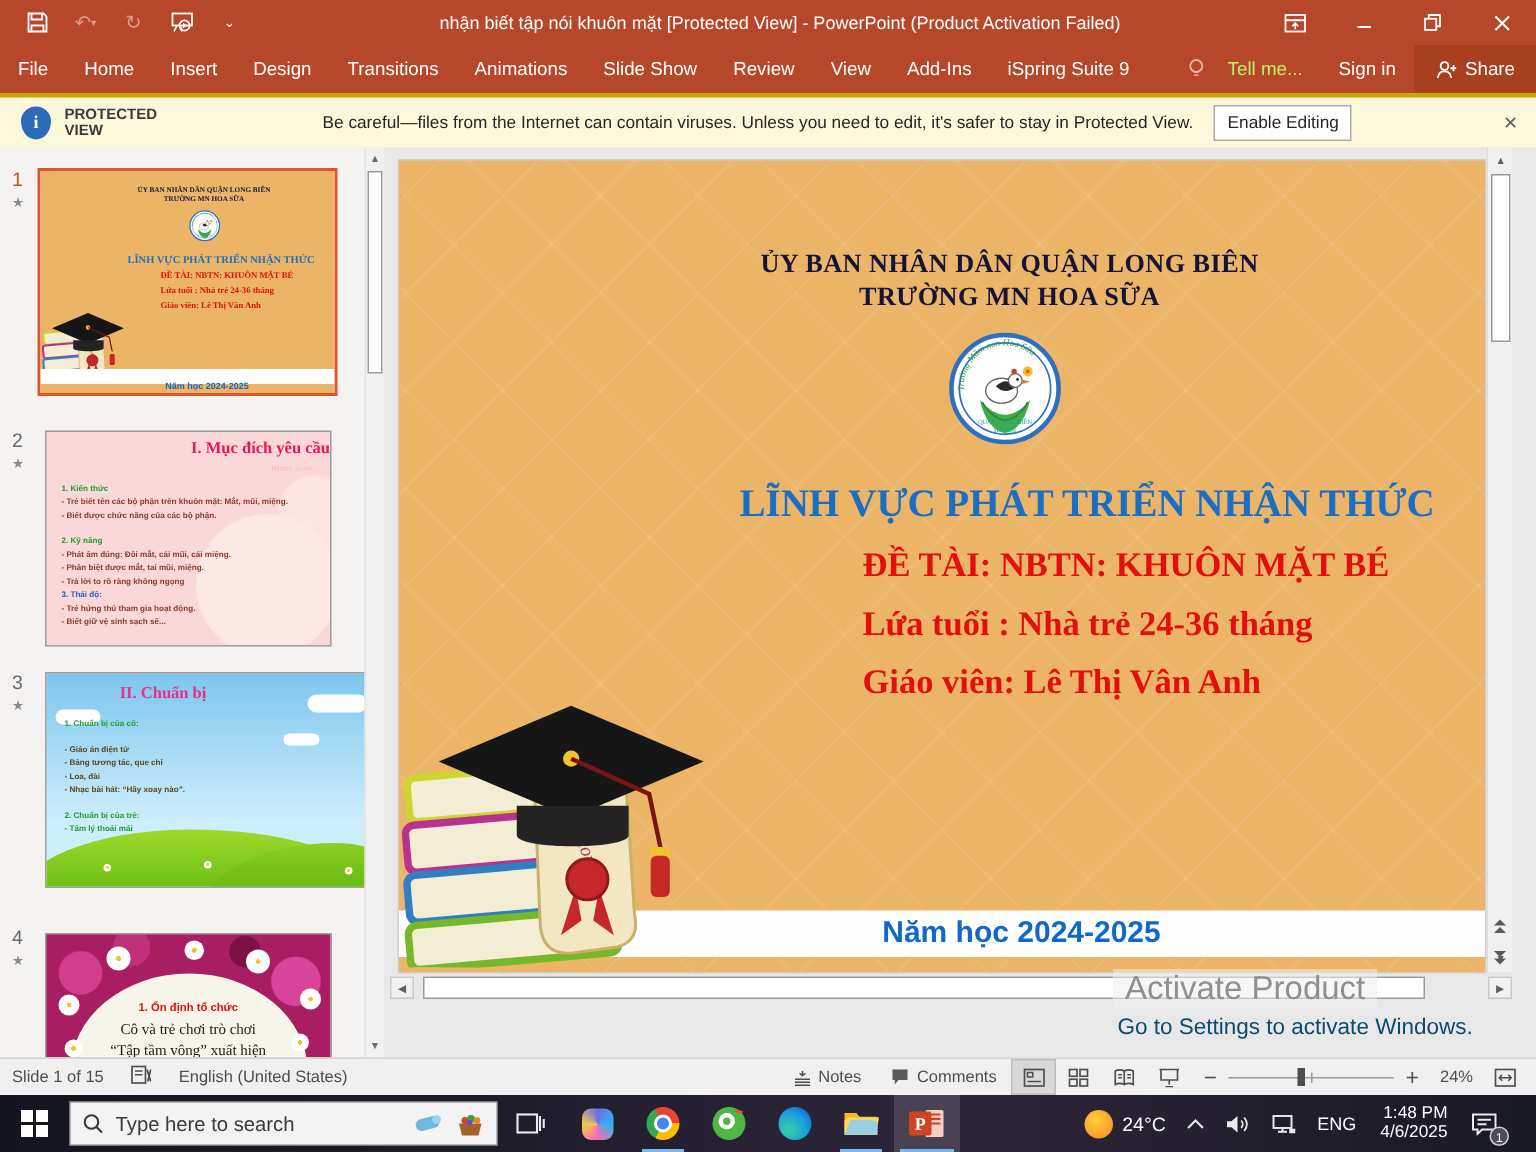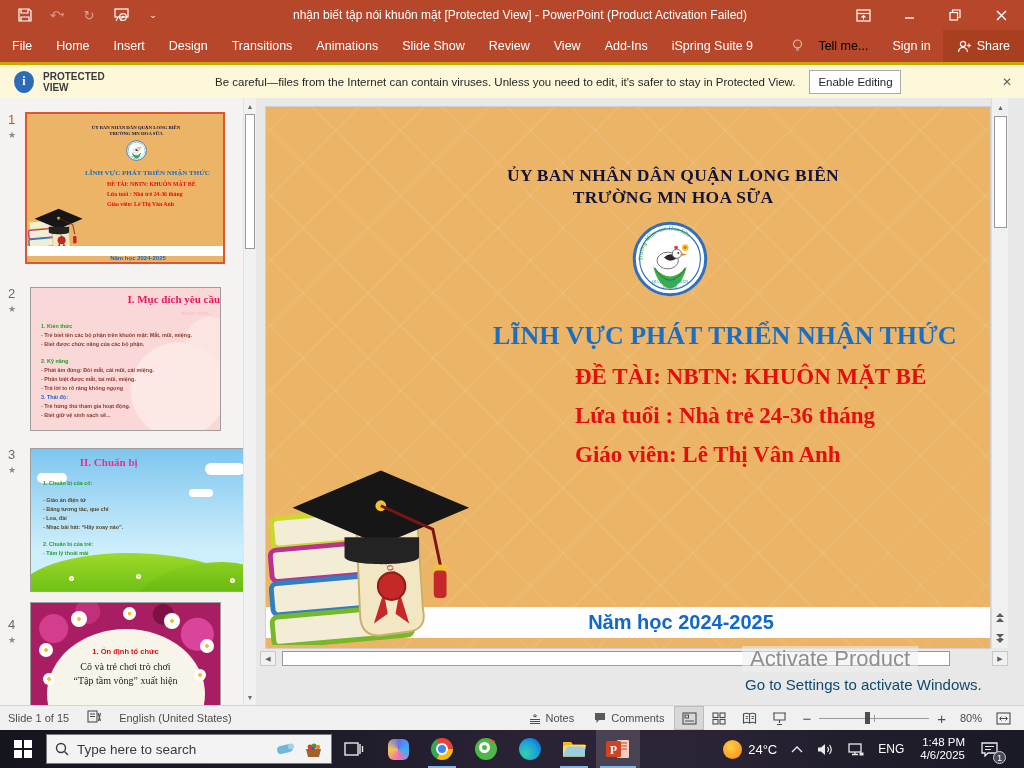--- a/index.html
+++ b/index.html
@@ -13,21 +13,21 @@
   .qat .qbtn { width:18px; height:18px; display:flex; align-items:center; justify-content:center; font-size:13px; color:#fff; }
   .qat .dim { color:#d99e8e; }
   .win-title { flex:1; text-align:center; font-size:12px; white-space:nowrap; overflow:hidden; }
   .winctrls { display:flex; align-items:center; height:30px; }
   .winctrls .wbtn { width:46px; height:30px; display:flex; align-items:center; justify-content:center; color:#fff; font-size:13px; }
 
   
   .tabs { position:absolute; top:30px; left:0; width:1024px; height:32px; background:#b7472a; display:flex; align-items:center; color:#fff; font-size:12.5px; }
   .tab { padding:0 12px; height:32px; display:flex; align-items:center; white-space:nowrap; }
   .tabs-right { margin-left:auto; display:flex; align-items:center; height:32px; }
-  .tellme { display:flex; align-items:center; gap:15px; padding:0 12px; color:#000000; }
+  .tellme { display:flex; align-items:center; gap:15px; padding:0 12px; color:#bef264; }
   .signin { padding:0 12px; }
   .share { display:flex; align-items:center; gap:6px; padding:0 14px; height:32px; background:#a8401f; }
 
   
   .banner { position:absolute; top:62px; left:0; width:1024px; height:36px; background:#fdf8d9; border-top:3px solid #caa702; display:flex; align-items:center; }
   .shield { width:20px; height:22px; margin-left:14px; background:#2b6cb8; border-radius:50% 50% 50% 50%/45% 45% 55% 55%; color:#fff; font-size:12px; font-weight:bold; display:flex; align-items:center; justify-content:center; font-family:"Liberation Serif",serif; }
   .pv-label { margin-left:9px; width:76px; font-size:10px; font-weight:bold; color:#3a3a3a; line-height:11px; }
   .pv-msg { margin-left:96px; font-size:11.5px; color:#262626; }
   .enable-btn { margin-left:14px; width:92px; height:24px; background:#fff; border:1px solid #ababab; font-size:11.5px; color:#262626; display:flex; align-items:center; justify-content:center; }
   .banner-close { margin-left:auto; margin-right:12px; color:#5f5f5f; font-size:12px; }
@@ -357,21 +357,21 @@
         </div>
         <div class="t3-grass"></div>
         <div class="t3-grass2"></div>
         <span class="daisy" style="left:38px; bottom:10px"></span>
         <span class="daisy" style="left:105px; bottom:12px"></span>
         <span class="daisy" style="right:18px; bottom:8px"></span>
       </div>
 
       <span class="thumb-num" style="left:8px; top:519px">4</span>
       <span class="thumb-star" style="left:8px; top:537px">★</span>
-      <div class="thumb unsel t4" style="left:30px; top:504px; width:191px; height:144px">
+      <div class="thumb unsel t4" style="left:30px; top:524px; width:191px; height:144px">
         <div class="t4-arch"></div>
         <span class="t4-flower" style="left:8px; top:40px; width:14px; height:14px"></span>
         <span class="t4-flower" style="left:40px; top:8px; width:16px; height:16px"></span>
         <span class="t4-flower" style="left:92px; top:4px; width:13px; height:13px"></span>
         <span class="t4-flower" style="right:40px; top:10px; width:16px; height:16px"></span>
         <span class="t4-flower" style="right:6px; top:36px; width:14px; height:14px"></span>
         <span class="t4-flower" style="right:14px; top:66px; width:12px; height:12px"></span>
         <span class="t4-flower" style="left:12px; top:70px; width:12px; height:12px"></span>
         <div class="t4-title">1. Ổn định tổ chức</div>
         <div class="t4-line" style="top:58px">Cô và trẻ chơi trò chơi</div>
@@ -490,21 +490,21 @@
       </span>
       <div class="zoomwrap">
         <span class="zpm">−</span>
         <span class="ztrack">
           <span class="line"></span>
             <span class="notch"></span>
             <span class="zth"></span>
         </span>
         <span class="zpm">+</span>
       </div>
-      <span style="padding:0 6px">80%</span>
+      <span style="padding:0 6px">24%</span>
       <span class="viewbtn">
         <svg width="15" height="13" viewBox="0 0 15 13">
             <rect x="1" y="1" width="13" height="11" fill="none" stroke="#4d4d4d" stroke-width="1.1"></rect>
             <path d="M4,6.5 h7 M5.5,4.5 l-2,2 2,2 M9.5,4.5 l2,2 -2,2" fill="none" stroke="#4d4d4d" stroke-width="1"></path>
           </svg>
       </span>
     </div>
   </div>
 
   <div class="taskbar">

